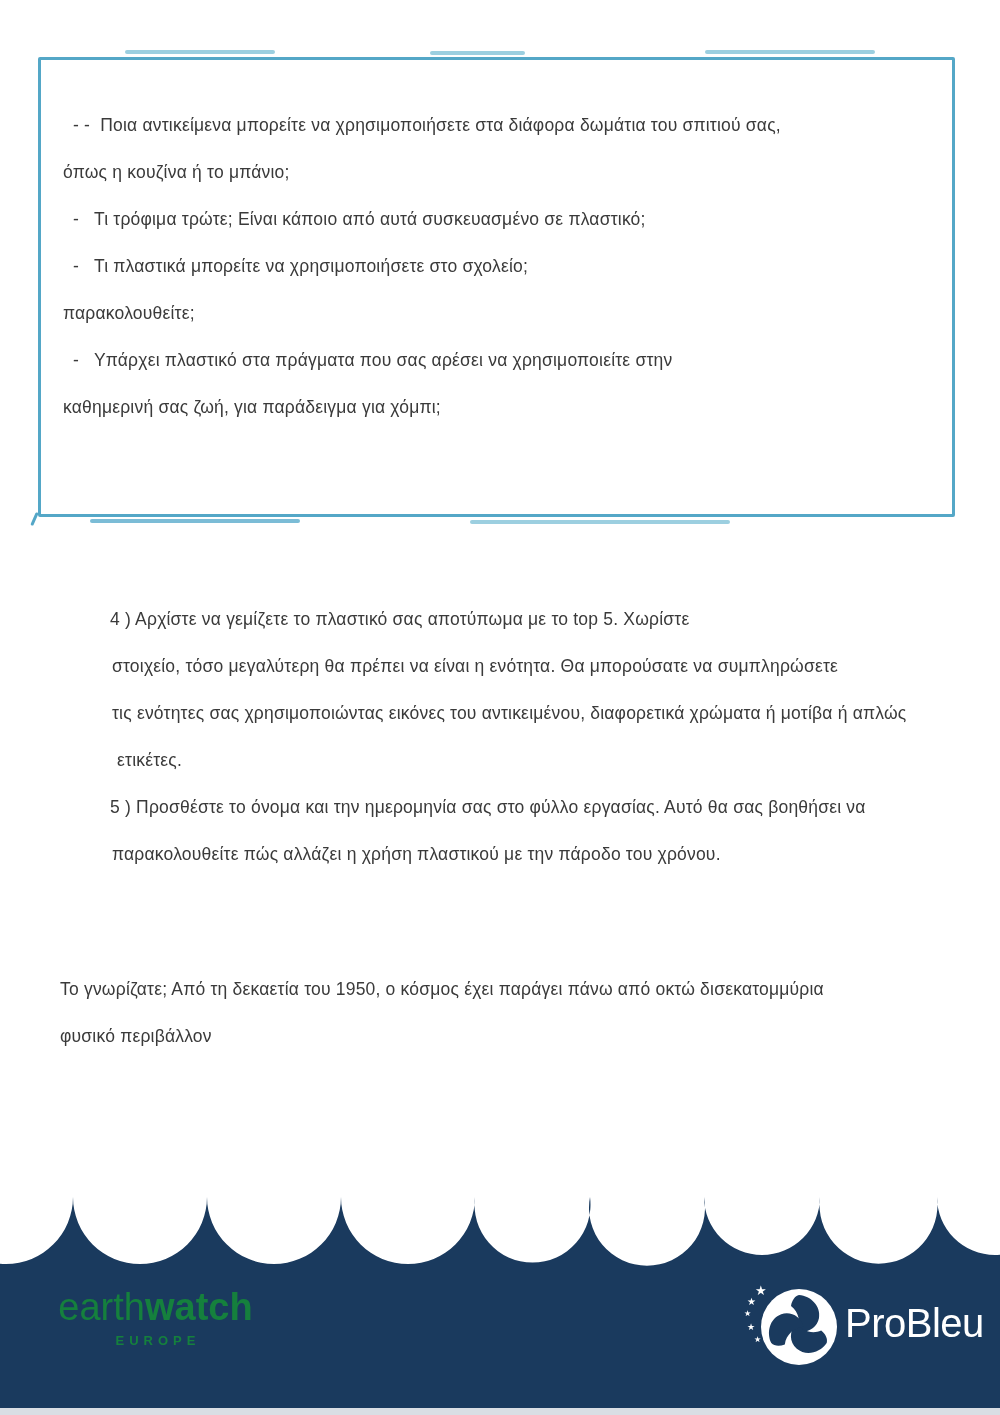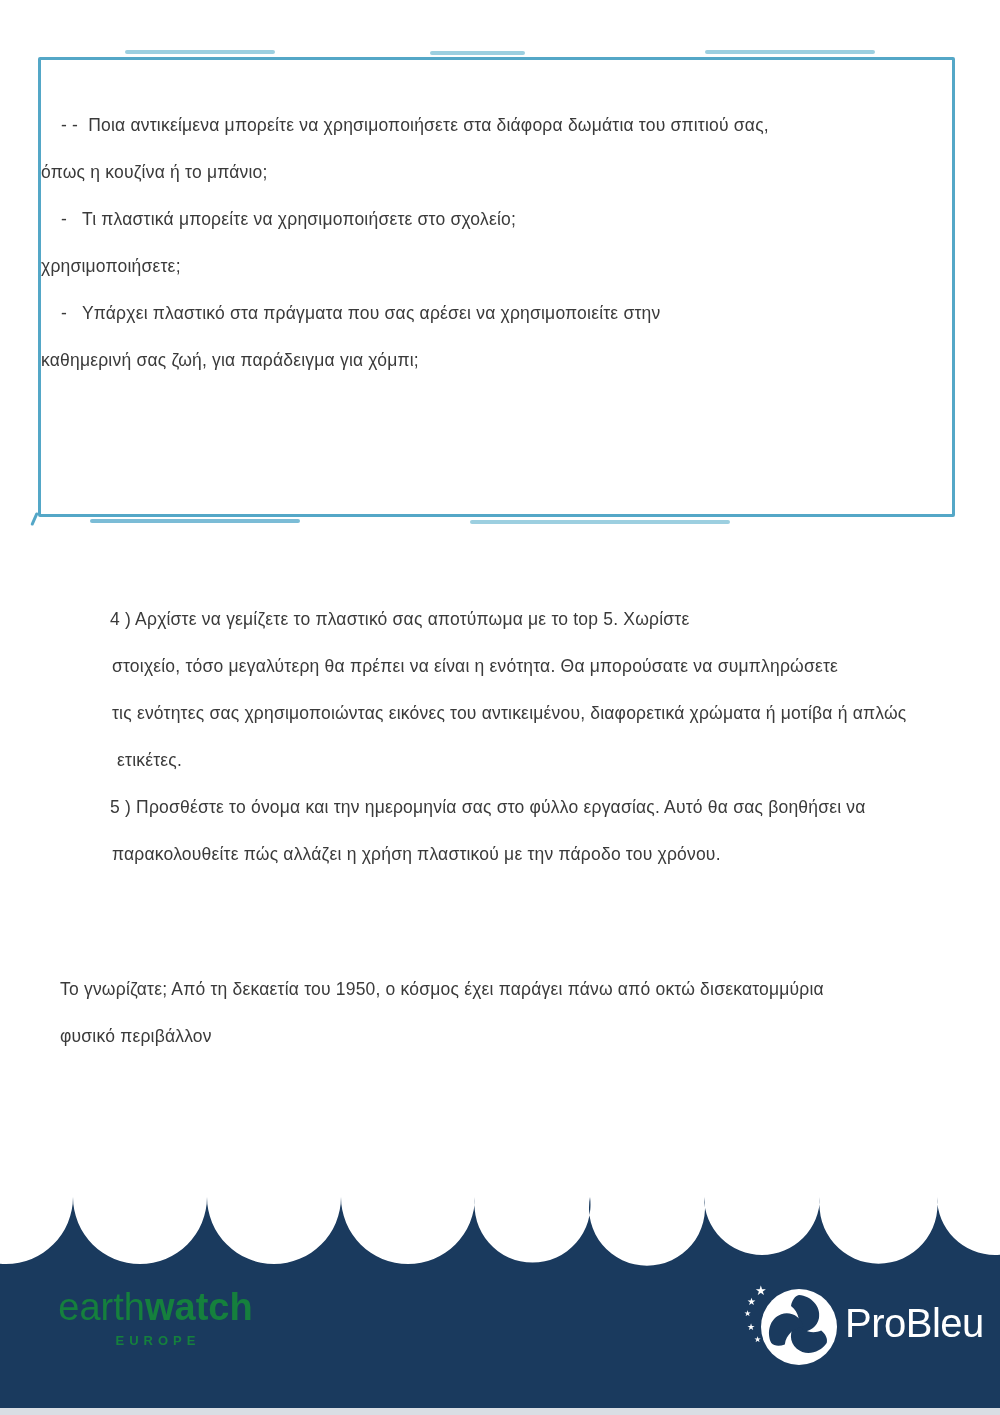--- a/index.html
+++ b/index.html
@@ -44,22 +44,22 @@
     letter-spacing:.2px;
     white-space:pre;
     color:#3a3a3a;
   }
   .box-lines{
     position:absolute;
     left:41px; top:60px;
     width:905px;
     padding-top:42px;
   }
-  .box-lines .ind-bullet{padding-left:20px;}
-  .box-lines .ind-cont{}
+  .box-lines .ind-bullet{padding-left:32px;}
+  .box-lines .ind-cont{padding-left:22px;}
   .instruction-lines{
     position:absolute;
     left:0; top:596px;
     width:1000px;
     margin-left:38px;
   }
   .instruction-lines .ind-num{padding-left:72px;}
   .instruction-lines .ind-cont{padding-left:74px;}
   .fact-lines{
     position:absolute;
@@ -131,22 +131,23 @@
   <div class="sketch-box"></div>
   <div class="sketch-mark" style="left:125px;top:50px;width:150px;"></div>
   <div class="sketch-mark" style="left:430px;top:51px;width:95px;"></div>
   <div class="sketch-mark" style="left:705px;top:50px;width:170px;"></div>
   <div class="sketch-mark" style="left:90px;top:519px;width:210px;background:#7bbcd6;"></div>
   <div class="sketch-mark" style="left:470px;top:520px;width:260px;"></div>
 
   <div class="box-lines">
     <div class="tline ind-bullet">- -  Ποια αντικείμενα μπορείτε να χρησιμοποιήσετε στα διάφορα δωμάτια του σπιτιού σας,</div>
     <div class="tline ind-cont">όπως η κουζίνα ή το μπάνιο;</div>
+    <div class="tline ind-bullet">-   Τι τρόφιμα τρώτε; Είναι κάποιο από αυτά συσκευασμένο σε πλαστικό;</div>
     <div class="tline ind-bullet">-   Τι πλαστικά μπορείτε να χρησιμοποιήσετε στο σχολείο;</div>
-    <div class="tline ind-cont">χρησιμοποιήσετε;</div>
+    <div class="tline ind-cont">παρακολουθείτε;</div>
     <div class="tline ind-bullet">-   Υπάρχει πλαστικό στα πράγματα που σας αρέσει να χρησιμοποιείτε στην</div>
     <div class="tline ind-cont">καθημερινή σας ζωή, για παράδειγμα για χόμπι;</div>
   </div>
 
   <div class="instruction-lines">
     <div class="tline ind-num">4 ) Αρχίστε να γεμίζετε το πλαστικό σας αποτύπωμα με το top 5. Χωρίστε</div>
     <div class="tline ind-cont">στοιχείο, τόσο μεγαλύτερη θα πρέπει να είναι η ενότητα. Θα μπορούσατε να συμπληρώσετε</div>
     <div class="tline ind-cont">τις ενότητες σας χρησιμοποιώντας εικόνες του αντικειμένου, διαφορετικά χρώματα ή μοτίβα ή απλώς</div>
     <div class="tline ind-cont"> ετικέτες.</div>
     <div class="tline ind-num">5 ) Προσθέστε το όνομα και την ημερομηνία σας στο φύλλο εργασίας. Αυτό θα σας βοηθήσει να</div>

